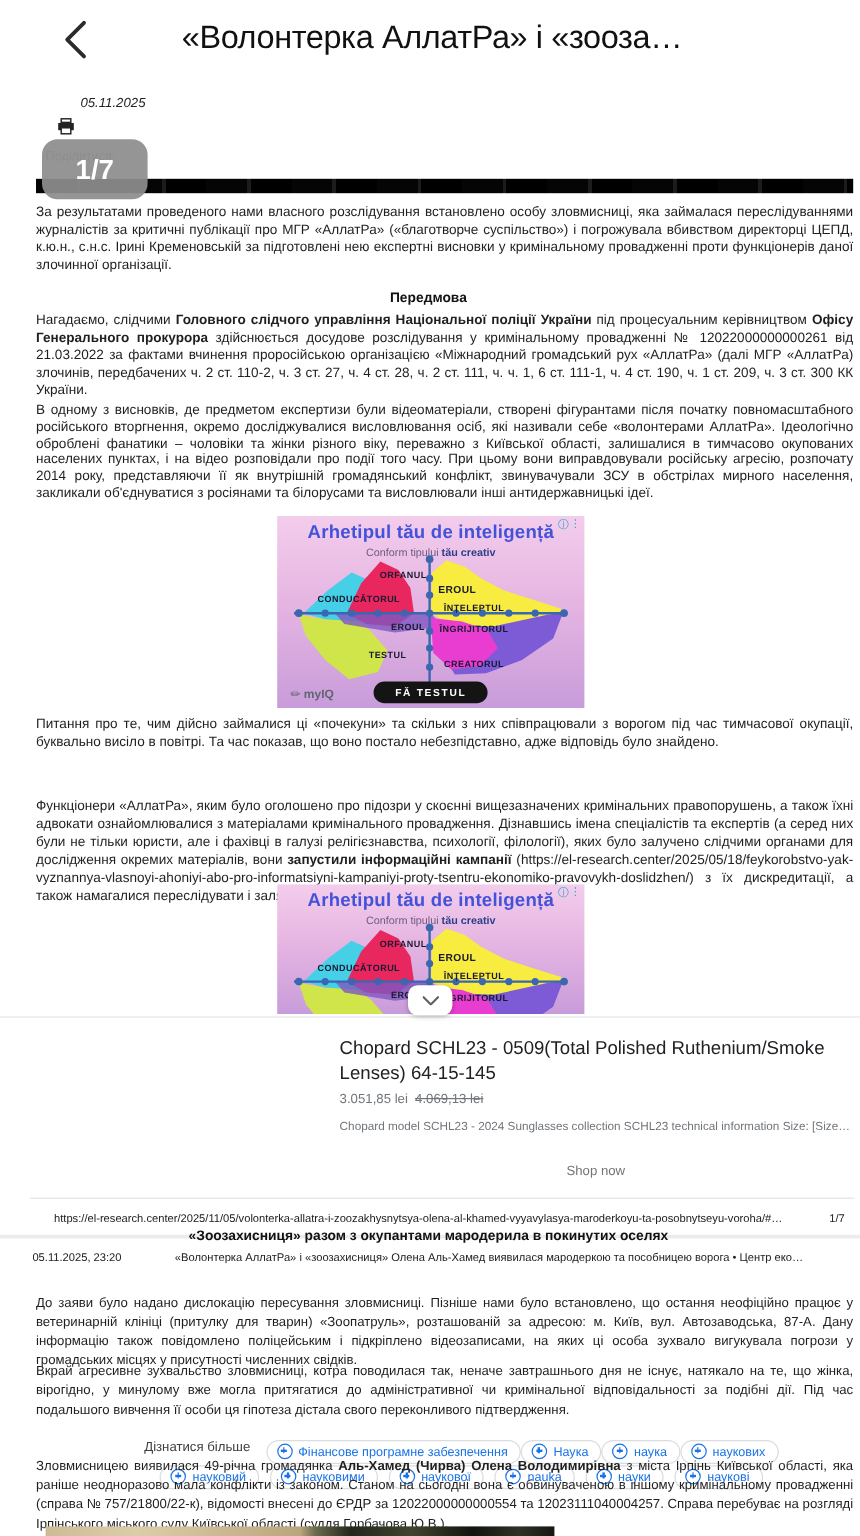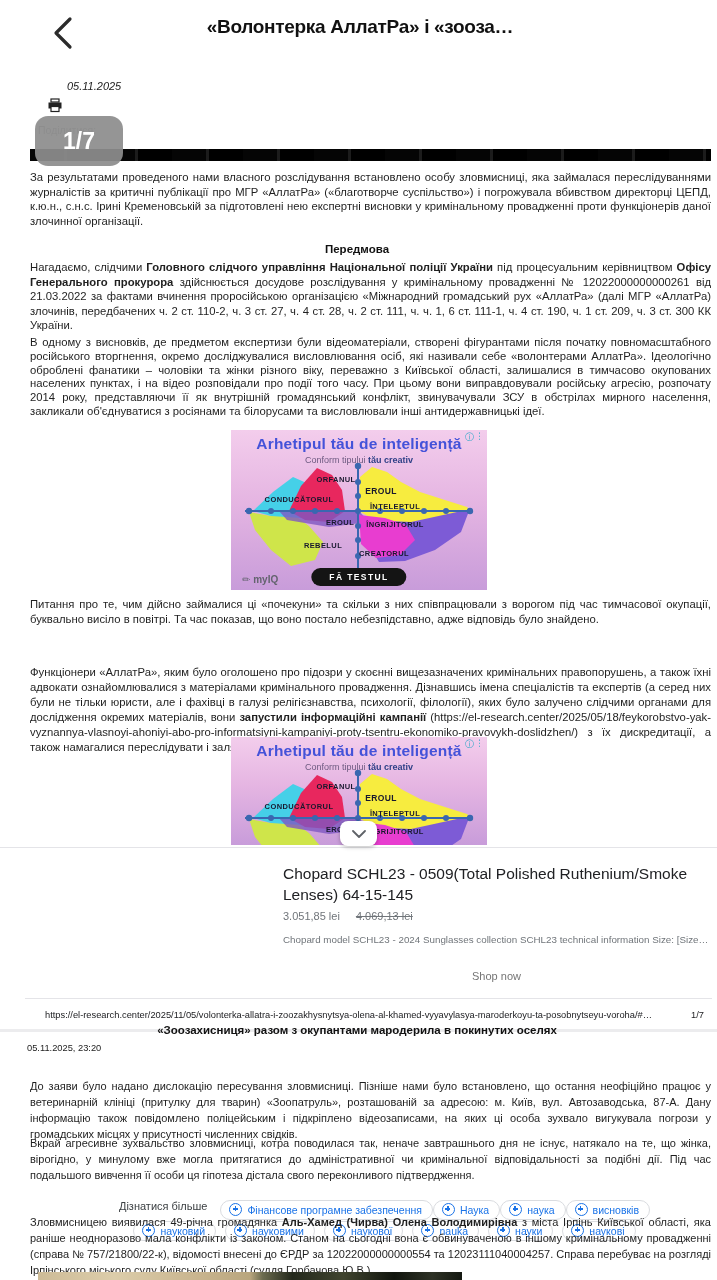--- a/index.html
+++ b/index.html
@@ -2,21 +2,21 @@
 <html><head>
 <meta charset="utf-8">
 <style>
   html,body{margin:0;padding:0;background:#fff;}
   #screen{position:relative;width:717px;height:1280px;background:#fff;overflow:hidden;
           font-family:"Liberation Sans",sans-serif;color:#1b1b1b;}
   
   .app-header{position:absolute;top:0;left:0;width:717px;height:62px;background:#fff;}
   .back-btn{position:absolute;top:16px;left:50px;width:28px;height:34px;cursor:pointer;}
   .page-title{position:absolute;top:16px;left:80px;width:560px;text-align:center;
-              font-size:19px;font-weight:700;color:#111;letter-spacing:-0.3px;white-space:nowrap;overflow:hidden;}
+              font-size:27px;font-weight:400;color:#111;letter-spacing:-0.3px;white-space:nowrap;overflow:hidden;}
   
   .doc-date{position:absolute;top:80px;left:67px;font-size:11px;font-style:italic;color:#222;}
   .print-btn{position:absolute;top:98px;left:47px;width:16px;height:15px;}
   .share-label{position:absolute;top:124px;left:38px;font-size:10.5px;color:#8a8f94;}
   .redact-bar{position:absolute;top:149px;left:30px;width:681px;height:12px;
               background:repeating-linear-gradient(90deg,#050505 0 34px,#1c1c1c 34px 37px,#000 37px 71px);}
   .page-toast{position:absolute;top:116px;left:35px;width:88px;height:50px;border-radius:13px;
               background:rgba(141,141,141,.93);color:#fff;font-size:23px;font-weight:700;
               display:flex;align-items:center;justify-content:center;z-index:6;}
   
@@ -40,21 +40,21 @@
   .qa-cta{position:absolute;left:50%;transform:translateX(-50%);bottom:4px;background:#141414;color:#fff;
           font-weight:700;font-size:8.5px;letter-spacing:1.4px;padding:4px 18px;border-radius:11px;z-index:2;cursor:pointer;white-space:nowrap;}
   
   .expand-btn{position:absolute;top:821px;left:340px;width:37px;height:25px;background:#fff;border-radius:8px;
               box-shadow:0 1px 4px rgba(0,0,0,.28);display:flex;align-items:center;justify-content:center;z-index:4;cursor:pointer;}
   .divider{position:absolute;height:1px;background:#e4e4e8;}
   .page-gap{position:absolute;top:1029px;left:0;width:717px;height:3px;background:#ececee;}
   
   .chopard-title{position:absolute;top:863px;left:283px;width:430px;font-size:15.5px;line-height:21px;color:#202124;}
   .chopard-price{position:absolute;top:910px;left:283px;font-size:11px;color:#70757a;}
-  .chopard-price .old{text-decoration:line-through;margin-left:16px;}
+  .chopard-price .old{text-decoration:line-through;margin-left:6px;}
   .chopard-desc{position:absolute;top:934px;left:283px;width:428px;font-size:9.8px;color:#70757a;
                 white-space:nowrap;overflow:hidden;text-overflow:ellipsis;}
   .shop-now{position:absolute;top:970px;left:283px;width:427px;text-align:center;color:#757575;font-size:11px;cursor:pointer;}
   
   .footer-url{position:absolute;top:1010px;left:25px;width:648px;font-size:9.3px;color:#202124;
               white-space:nowrap;overflow:hidden;margin-left:20px;}
   .footer-page{position:absolute;top:1010px;right:13px;font-size:9.3px;color:#202124;}
   
   .p2-date{position:absolute;top:1043px;left:27px;font-size:9.3px;color:#222;}
   .p2-head-title{position:absolute;top:1043px;left:105px;width:605px;text-align:center;font-size:9.3px;color:#222;white-space:nowrap;overflow:hidden;}
@@ -138,22 +138,22 @@
       <span>⋮</span>
     </div>
     <div class="qa-title">Arhetipul tău de inteligență</div>
     <div class="qa-sub"><span>Conform tipului </span><b>tău creativ</b></div>
     <span class="qa-label" style="left:105px;top:45px">ORFANUL</span>
     <span class="qa-label" style="left:150px;top:56px;font-size:8.5px">EROUL</span>
     <span class="qa-label" style="left:68px;top:65px">CONDUCĂTORUL</span>
     <span class="qa-label" style="left:164px;top:72px">ÎNȚELEPTUL</span>
     <span class="qa-label" style="left:109px;top:88px">EROUL</span>
     <span class="qa-label" style="left:164px;top:90px">ÎNGRIJITORUL</span>
-    <span class="qa-label" style="left:92px;top:111px">REBELUL</span>
-    <span class="qa-label" style="left:153px;top:119px">CREATORUL</span>
+    <span class="qa-label" style="left:92px;top:111px">TESTUL</span>
+    <span class="qa-label" style="left:164px;top:119px">CREATORUL</span>
     <div class="qa-brand"><span class="hand">✏</span> <span>myIQ</span></div>
     <div class="qa-cta">FĂ TESTUL</div>
   </div>
 
   <div class="para" style="top:597px;line-height:15px">Питання про те, чим дійсно займалися ці «почекуни» та скільки з них співпрацювали з ворогом під час тимчасової окупації, буквально висіло в повітрі. Та час показав, що воно постало небезпідставно, адже відповідь було знайдено.</div>
   <div class="para p5" style="top:645px"><span>Функціонери «АллатРа», яким було оголошено про підозри у скоєнні вищезазначених кримінальних правопорушень, а також їхні адвокати ознайомлювалися з матеріалами кримінального провадження. Дізнавшись імена спеціалістів та експертів (а серед них були не тільки юристи, але і фахівці в галузі релігієзнавства, психології, філології), яких було залучено слідчими органами для дослідження окремих матеріалів, вони </span><span style="font-weight: 700;">запустили інформаційні кампанії</span><span> (https://el-research.center/2025/05/18/feykorobstvo-yak-vyznannya-vlasnoyi-ahoniyi-abo-pro-informatsiyni-kampaniyi-proty-tsentru-ekonomiko-pravovykh-doslidzhen/) з їх дискредитації, а також намагалися переслідувати і залякувати.</span></div>
 
   <div class="quiz-ad" style="top:737px;height:108px">
     <svg class="qa-svg" width="256" height="160" viewBox="0 0 256 160">
       <polygon points="18,82 40,86 60,83 78,96 92,112 84,130 60,136 40,120 24,100" fill="#cfe54a"></polygon>
@@ -210,20 +210,21 @@
   </div>
   <div class="chopard-desc">Chopard model SCHL23 - 2024 Sunglasses collection SCHL23 technical information Size: [Size-Bridge-…</div>
   <div class="shop-now">Shop now</div>
   <div class="divider" style="top:998px;left:25px;width:687px"></div>
 
   <div class="footer-url">https://el-research.center/2025/11/05/volonterka-allatra-i-zoozakhysnytsya-olena-al-khamed-vyyavylasya-maroderkoyu-ta-posobnytseyu-voroha/#…</div>
   <div class="footer-page">1/7</div>
   <div class="page-gap"></div>
 
   <div class="p2-date">05.11.2025, 23:20</div>
+  <div class="p2-head-title">«Волонтерка АллатРа» і «зоозахисниця» Олена Аль-Хамед виявилася мародеркою та пособницею ворога • Центр еко…</div>
   <div class="section-heading" style="top:1024px">«Зоозахисниця» разом з окупантами мародерила в покинутих оселях</div>
   <div class="para2" style="top:1078px">До заяви було надано дислокацію пересування зловмисниці. Пізніше нами було встановлено, що остання неофіційно працює у ветеринарній клініці (притулку для тварин) «Зоопатруль», розташованій за адресою: м. Київ, вул. Автозаводська, 87-А. Дану інформацію також повідомлено поліцейським і підкріплено відеозаписами, на яких ці особа зухвало вигукувала погрози у громадських місцях у присутності численних свідків.</div>
   <div class="para2" style="top:1135px">Вкрай агресивне зухвальство зловмисниці, котра поводилася так, неначе завтрашнього дня не існує, натякало на те, що жінка, вірогідно, у минулому вже могла притягатися до адміністративної чи кримінальної відповідальності за подібні дії. Під час подальшого вивчення її особи ця гіпотеза дістала свого переконливого підтвердження.</div>
 
   <div class="chips-row" style="top:1176px">
     <span class="chips-label">Дізнатися більше</span>
     <span style="display:inline-flex;gap:0">
         <span class="chip">
           <span class="chip-ic"></span>
           <span>Фінансове програмне забезпечення</span>
@@ -231,21 +232,21 @@
         <span class="chip">
           <span class="chip-ic"></span>
           <span>Наука</span>
         </span>
         <span class="chip">
           <span class="chip-ic"></span>
           <span>наука</span>
         </span>
         <span class="chip">
           <span class="chip-ic"></span>
-          <span>висновків</span>
+          <span>наукових</span>
         </span>
       </span>
   </div>
   <div class="chips-row" style="top:1197px">
     <span style="display:inline-flex;gap:9px">
         <span class="chip">
           <span class="chip-ic"></span>
           <span>науковий</span>
         </span>
         <span class="chip">

